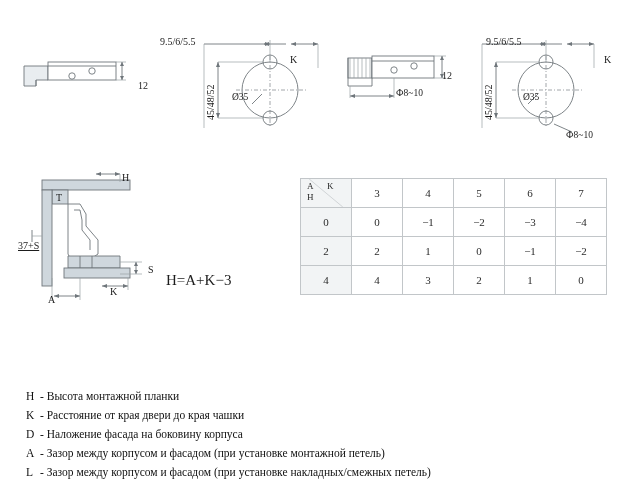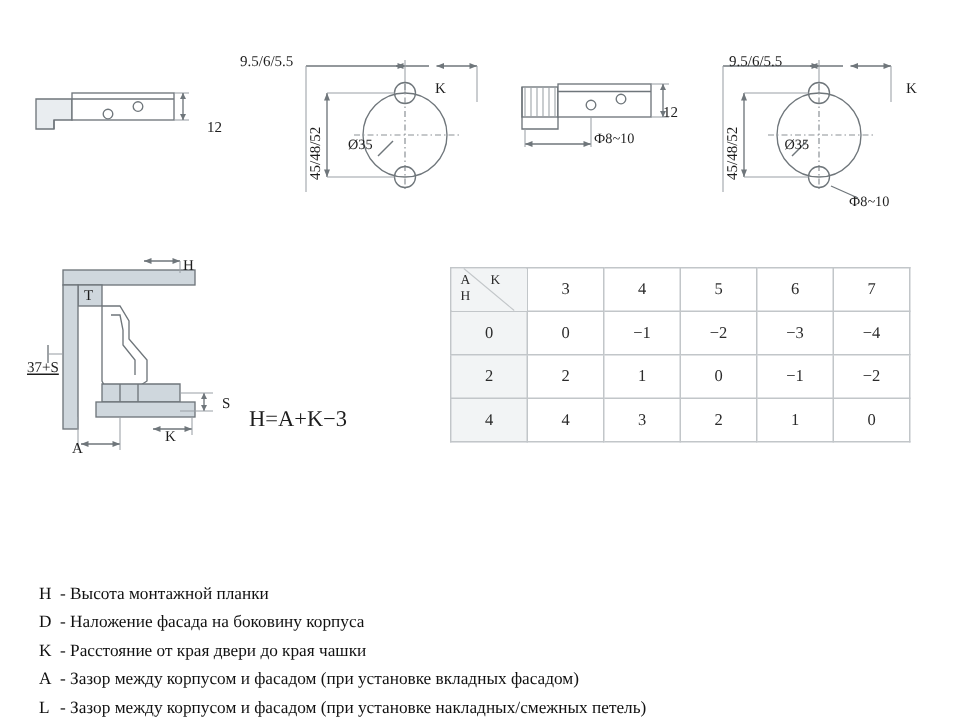--- a/index.html
+++ b/index.html
@@ -333,26 +333,26 @@
       </tr>
     </tbody>
       </table>
   </div>
 
   <div class="legend">
     <div class="row">
       <span class="sym">H</span><span>- Высота монтажной планки</span>
     </div>
     <div class="row">
+      <span class="sym">K</span><span>- Расстояние от края двери до края чашки</span>
+    </div>
+    <div class="row">
       <span class="sym">D</span><span>- Наложение фасада на боковину корпуса</span>
     </div>
     <div class="row">
-      <span class="sym">K</span><span>- Расстояние от края двери до края чашки</span>
-    </div>
-    <div class="row">
-      <span class="sym">A</span><span>- Зазор между корпусом и фасадом (при установке вкладных фасадом)</span>
+      <span class="sym">A</span><span>- Зазор между корпусом и фасадом (при установке монтажной петель)</span>
     </div>
     <div class="row">
       <span class="sym">L</span><span>- Зазор между корпусом и фасадом (при установке накладных/смежных петель)</span>
     </div>
   </div>
 
 </div>
 
 </body></html>

